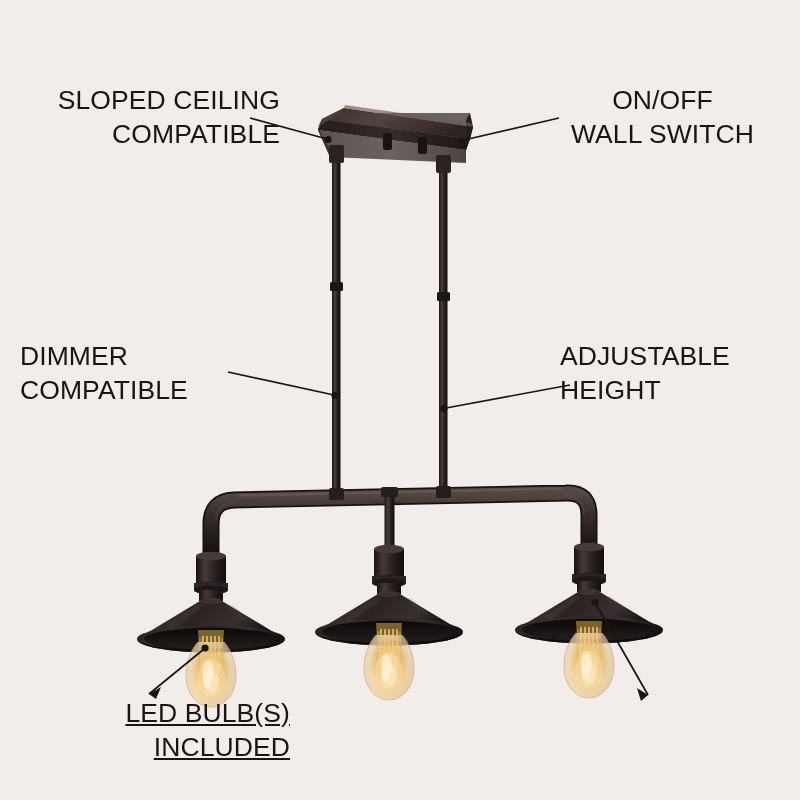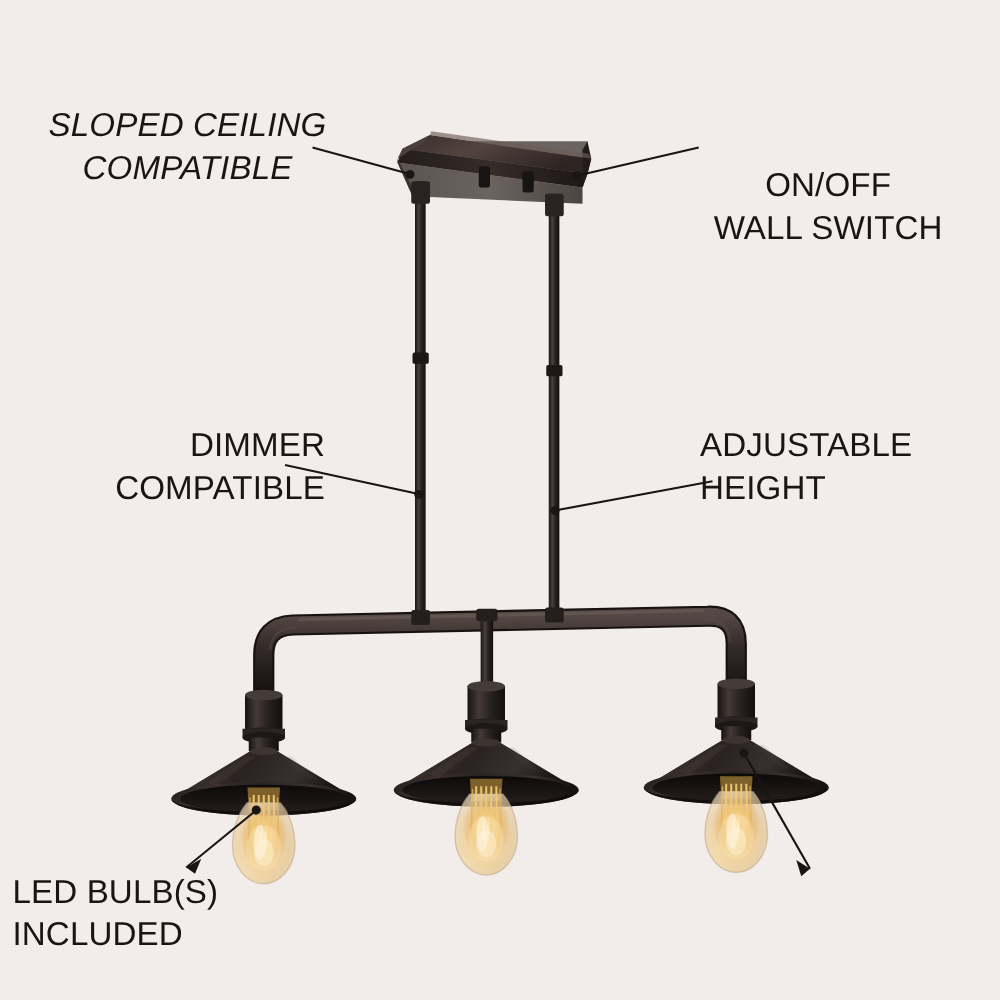--- a/index.html
+++ b/index.html
@@ -33,47 +33,46 @@
     font-size: 26.5px;
     line-height: 1.28;
     letter-spacing: 0.1px;
     white-space: pre-line;
     font-weight: 400;
   }
   #callout-sloped-ceiling {
     left: 20px;
     top: 84px;
     width: 260px;
-    text-align: center;
-    font-style: italic;
+    text-align: right;
   }
   #callout-onoff-switch {
     left: 540px;
     top: 84px;
     width: 245px;
     text-align: center;
-    margin-top: 48px;
   }
   #callout-dimmer {
     left: 20px;
     top: 340px;
     width: 240px;
-    text-align: right;
+    text-align: left;
   }
   #callout-adjustable-height {
     left: 560px;
     top: 340px;
     width: 240px;
     text-align: left;
   }
   #callout-led-bulb {
     left: 10px;
     top: 697px;
     width: 280px;
-    text-align: left;
+    text-align: right;
+    text-decoration: underline;
   }
   #callout-easy-assembly {
     left: 585px;
     top: 697px;
     width: 215px;
     text-align: center;
   }
 </style>
 </head>
 <body style="background: rgb(242, 236, 234);">

